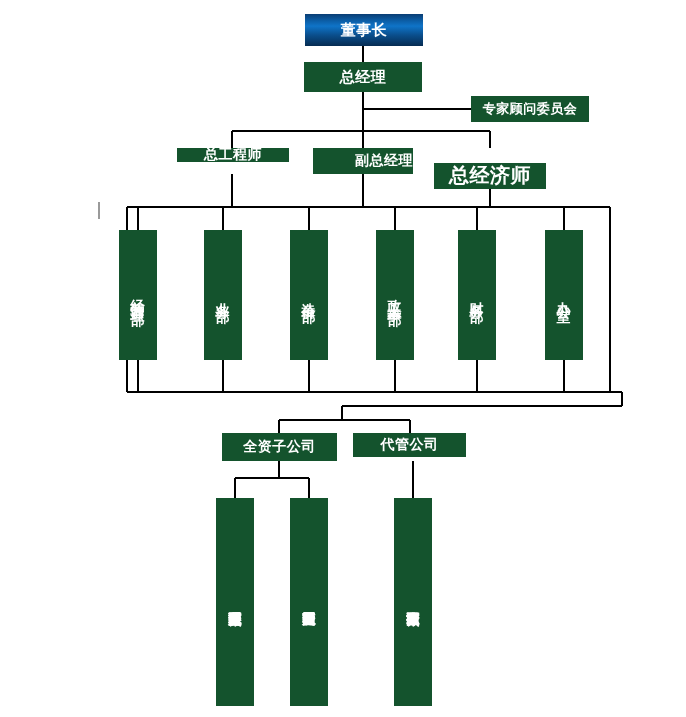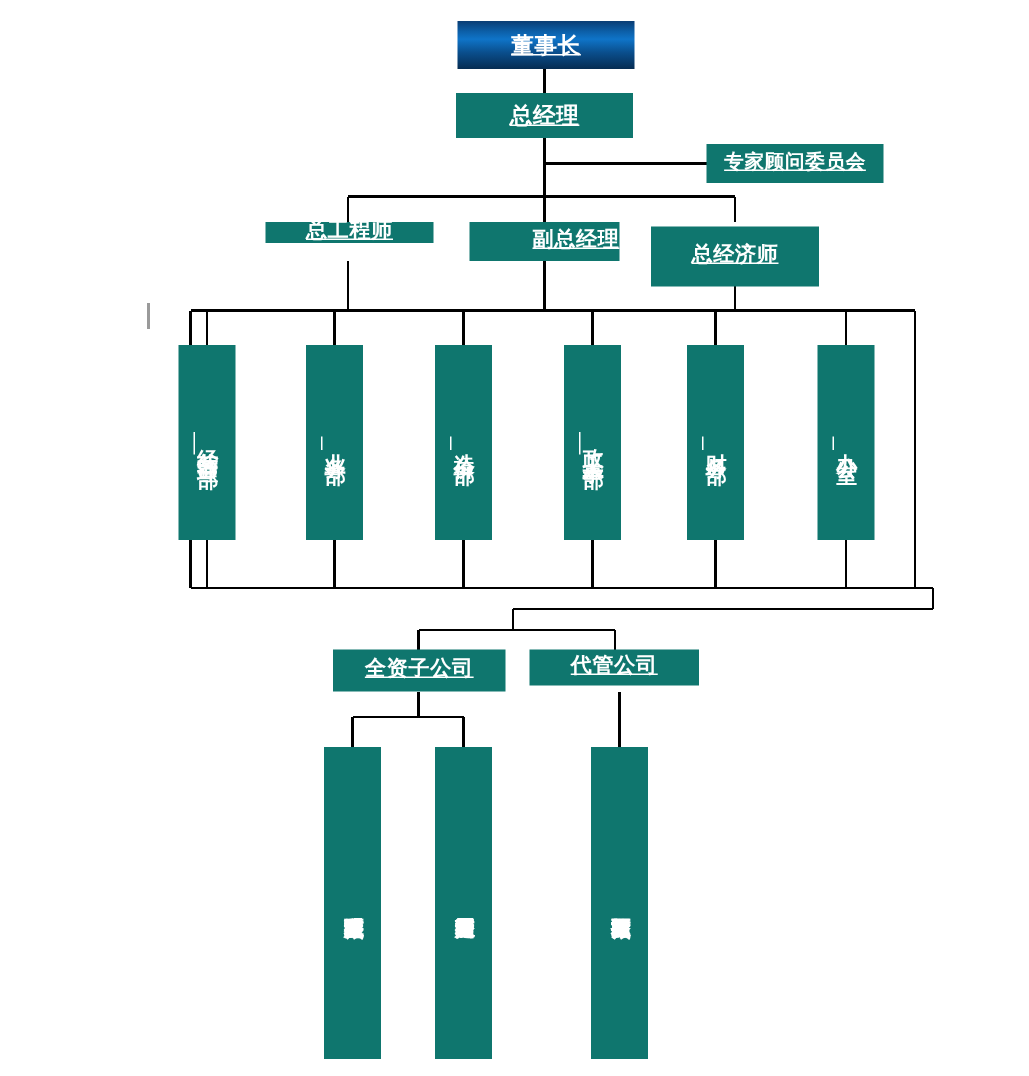--- a/index.html
+++ b/index.html
@@ -33,51 +33,50 @@
     display: flex;
     align-items: center;
     justify-content: center;
     text-align: center;
     line-height: 1.08;
     letter-spacing: 0.5px;
     font-weight: 700;
     -webkit-font-smoothing: none;
   }
   .node.flat {
-    background: #0f766e;
+    background: #14532d;
   }
   .node.gradient {
     background: linear-gradient(to bottom,
        #0a3d74 0%,
        #0c5fa8 22%,
        #0f74c8 38%,
        #0a4e8c 66%,
        #062c52 100%);
   }
   .node .label {
     display: block;
     white-space: pre-line;
-    text-decoration: underline;
   }
   .node.vertical .label {
     writing-mode: vertical-rl;
     text-orientation: upright;
     letter-spacing: 3px;
     line-height: 1;
     white-space: nowrap;
   }
   .node.vertical.tight .label {
     letter-spacing: 0px;
   }
   .n-chairman  { left: 305px; top: 14px;  width: 118px; height: 32px; font-size: 15px; }
   .n-gm        { left: 304px; top: 62px;  width: 118px; height: 30px; font-size: 15px; }
   .n-advisory  { left: 471px; top: 96px;  width: 118px; height: 26px; font-size: 13px; }
   .n-chiefeng  { left: 177px; top: 148px; width: 112px; height: 14px; font-size: 14px; }
   .n-deputygm  { left: 313px; top: 148px; width: 100px; height: 26px; font-size: 14px; justify-content: flex-end; }
-  .n-chiefecon { left: 434px; top: 151px; width: 112px; height: 40px; font-size: 14px; }
+  .n-chiefecon { left: 434px; top: 163px; width: 112px; height: 26px; font-size: 20px; }
 
   .dept { top: 230px; width: 38px; height: 130px; font-size: 14px; }
   .d-1 { left: 119px; }
   .d-2 { left: 204px; }
   .d-3 { left: 290px; }
   .d-4 { left: 376px; }
   .d-5 { left: 458px; }
   .d-6 { left: 545px; }
 
   .n-wholly   { left: 222px; top: 433px; width: 115px; height: 28px; font-size: 14px; }

